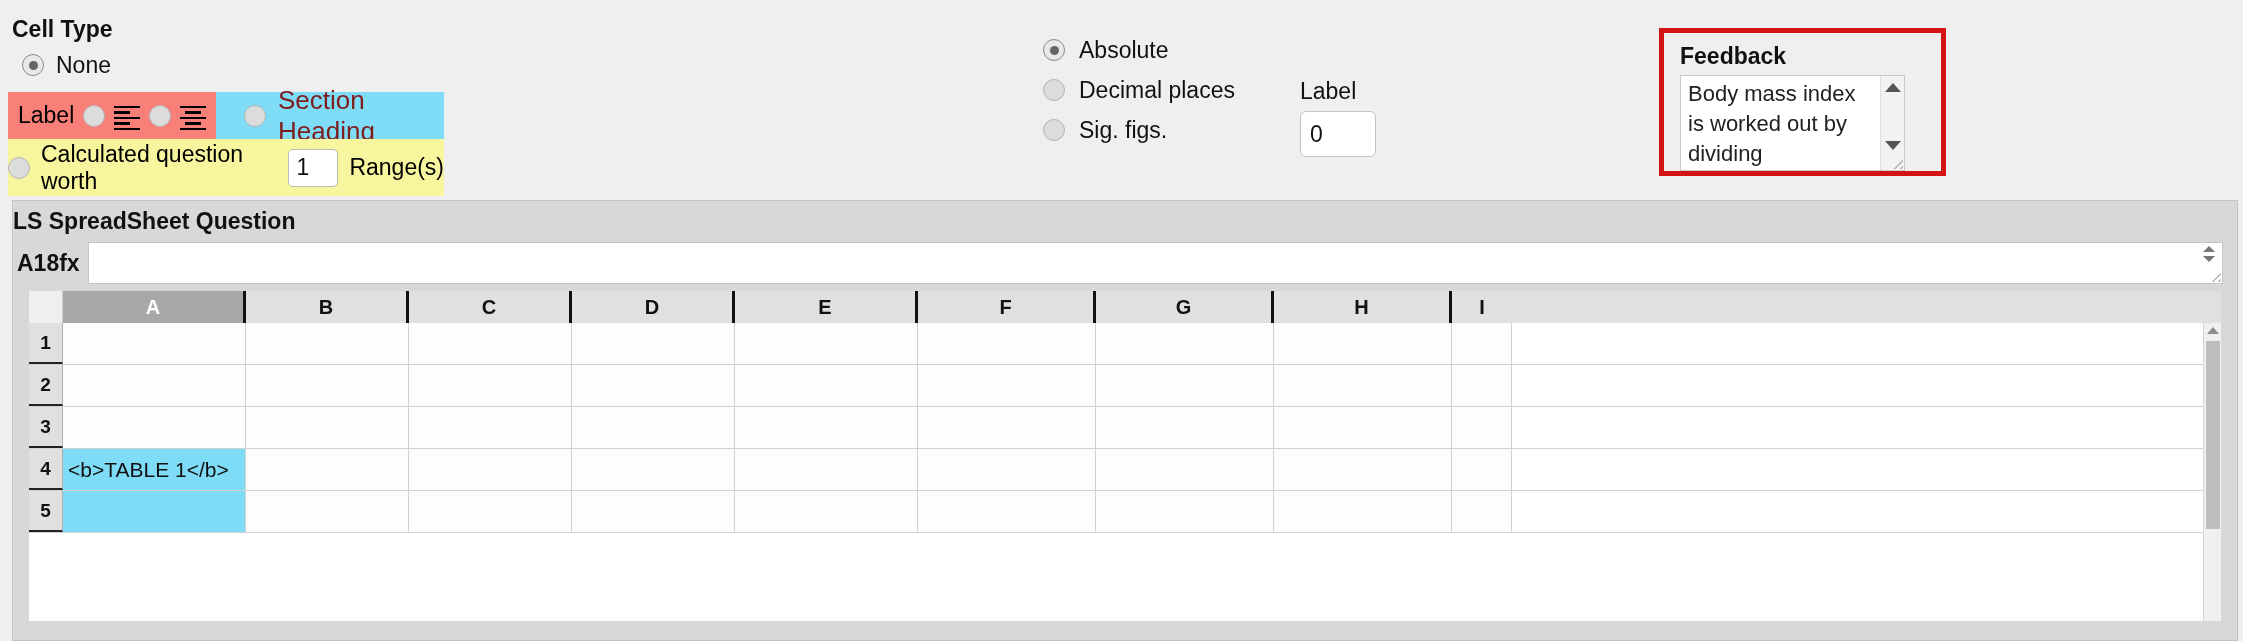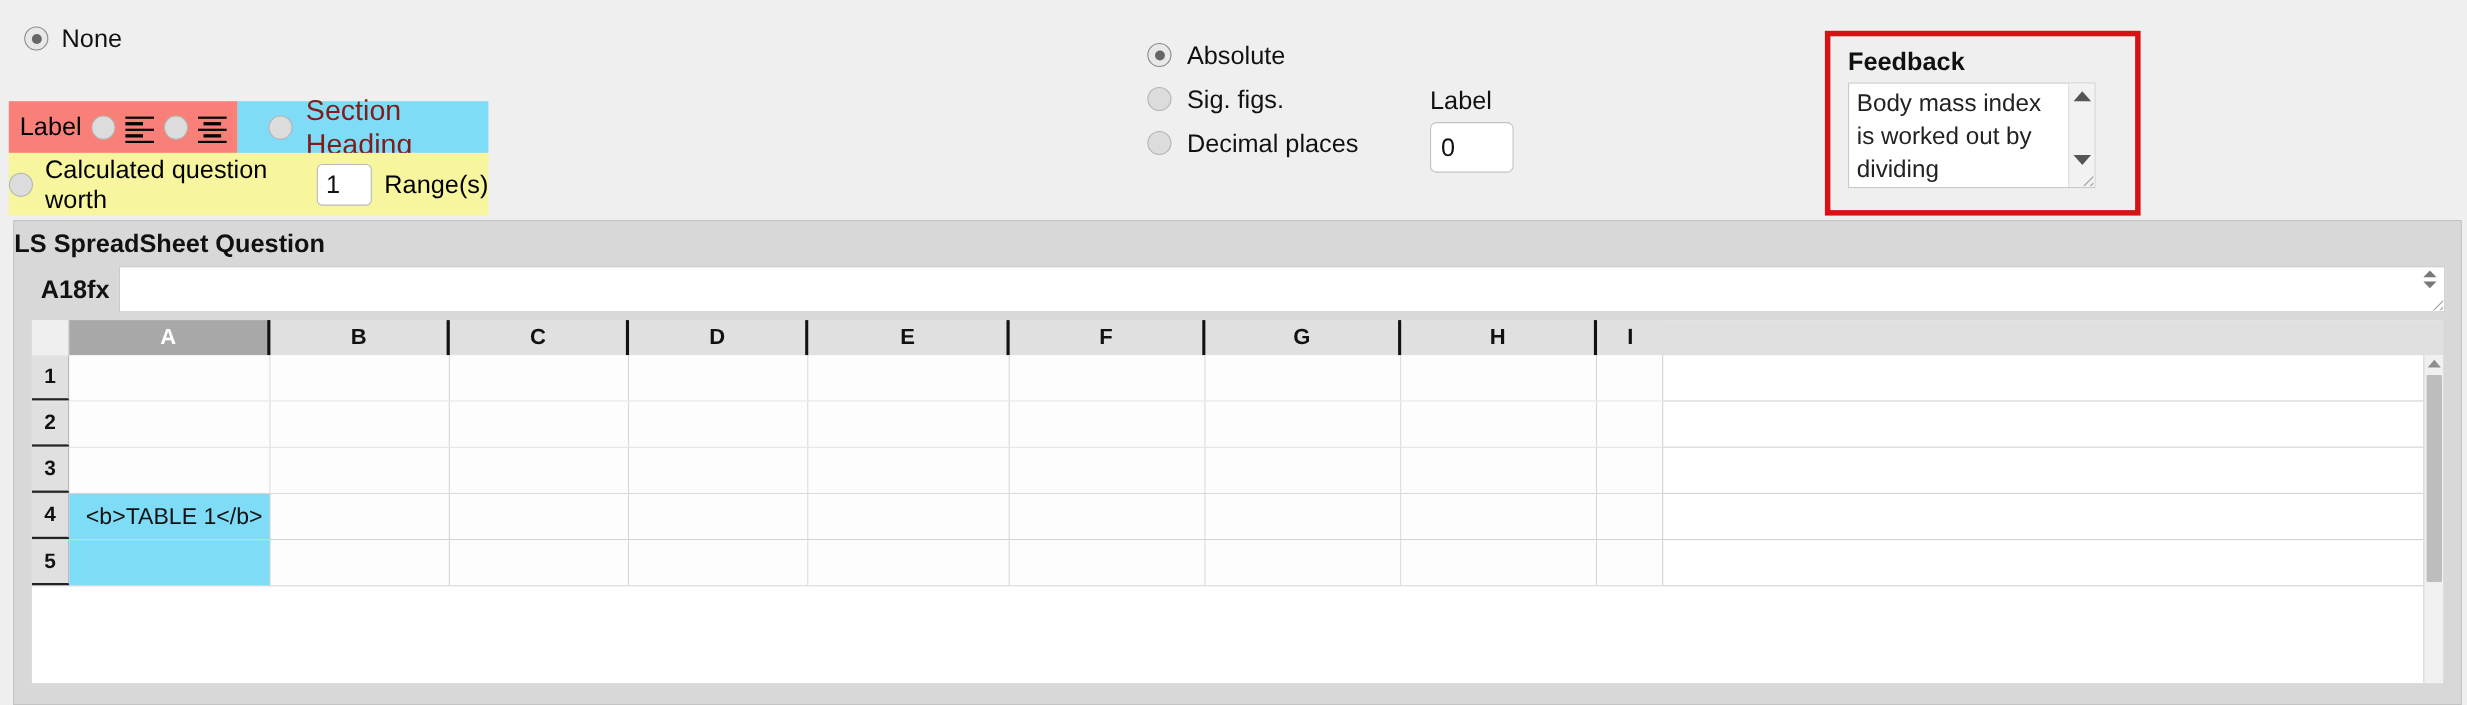--- a/index.html
+++ b/index.html
@@ -184,21 +184,21 @@
     font-family: "Liberation Sans", sans-serif;
     color: #111;
     padding: 0 9px;
     outline: none;
   }
 
   
   .feedback-block {
     position: absolute;
     left: 1659px; top: 28px;
-    width: 287px; height: 168px;
+    width: 287px; height: 148px;
     border: 5px solid #d41414;
     background: #efefef;
     padding: 8px 12px 0 16px;
   }
   .feedback-title {
     font-size: 23px;
     font-weight: bold;
     color: #111;
     line-height: 30px;
   }
@@ -268,21 +268,21 @@
     text-align: left;
     font-size: 23px;
     font-weight: bold;
     color: #111;
     line-height: 36px;
     padding-top: 2px;
   }
   .formula-row {
     display: flex;
     align-items: center;
-    padding: 0 14px 0 24px;
+    padding: 0 14px 0 4px;
     height: 48px;
   }
   .cell-ref {
     font-size: 23px;
     font-weight: bold;
     color: #111;
     white-space: nowrap;
     margin-right: 8px;
   }
   .formula-wrap {
@@ -391,21 +391,21 @@
     color: #111;
   }
   .gcell {
     flex: 0 0 auto;
     border-right: 1px solid #d2d2d2;
     background: #fdfdfd;
     font-size: 21px;
     color: #111;
     display: flex;
     align-items: center;
-    padding-left: 15px;
+    padding-left: 5px;
     overflow: hidden;
     white-space: nowrap;
   }
   .gcell.cyan { background: #7fdcf7; }
 
   .vscroll {
     position: absolute;
     right: 0; top: 32px;
     width: 18px;
     height: 298px;
@@ -429,20 +429,21 @@
     background: #bdbdbd;
     border-radius: 1px;
   }
 </style>
 </head>
 <body>
 
 <div id="app">
 
   <div class="celltype-block">
+    <div class="group-title">Cell Type</div>
     <div class="row-none">
       <label class="opt cell-none">
         <span class="radio checked"></span>
         <span>None</span>
       </label>
     </div>
   </div>
 
 
   <div class="red-box">
@@ -477,25 +478,25 @@
     <span>Range(s)</span>
   </div>
 
   <div class="range-block">
     <label class="range-opt">
       <span class="radio checked"></span>
       <span>Absolute</span>
     </label>
     <label class="range-opt">
       <span class="radio"></span>
-      <span>Sig. figs.</span>
+      <span>Decimal places</span>
     </label>
     <label class="range-opt">
       <span class="radio"></span>
-      <span>Decimal places</span>
+      <span>Sig. figs.</span>
     </label>
   </div>
 
   <div class="value-block">
     <div class="value-label">Label</div>
     <input class="value-input" value="0" style="">
   </div>
 
   <div class="feedback-block">
     <div class="feedback-title">Feedback</div>

